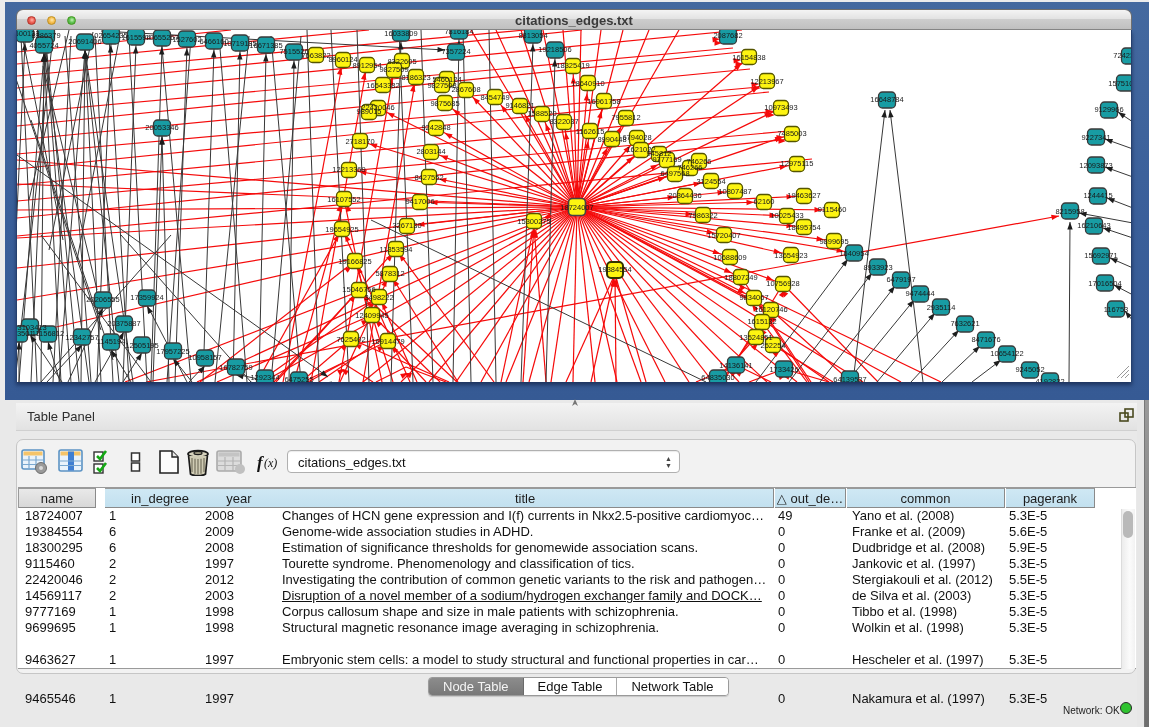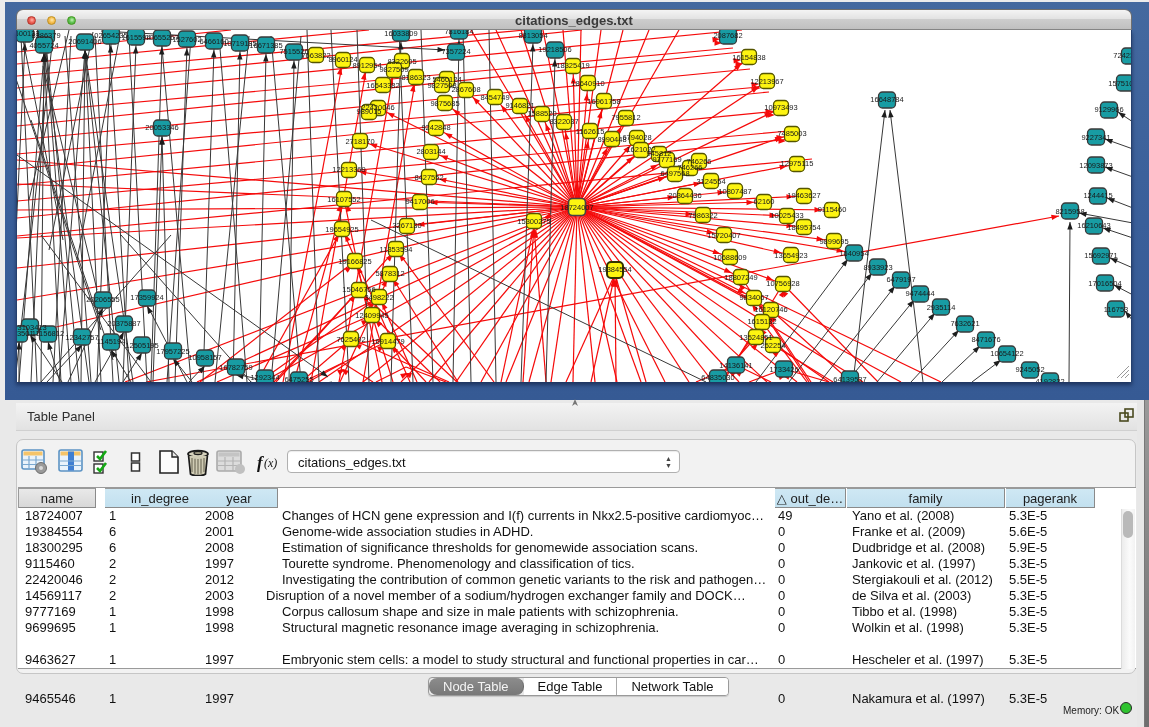--- a/index.html
+++ b/index.html
@@ -59,21 +59,21 @@
   background:linear-gradient(90deg,#ececec,#fbfbfb 60%,#f2f2f2); border-left:1px solid #dcdcdc; }
 #vthumb { position:absolute; left:1105px; top:23px; width:10px; height:27px; background:#b9b9b9;
   border-radius:5px; }
 
 #tabs { position:absolute; left:428px; top:277px; height:19px; display:flex;
   border:1px solid #9a9a9a; border-radius:4px; overflow:hidden;
   box-shadow:0 1px 1px rgba(0,0,0,.15); }
 .tab { font-size:13px; padding:0 14px; line-height:18px; background:#fff; color:#111;
   border-right:1px solid #aaa; }
 .tab.on { background:linear-gradient(180deg,#8c8c8c,#787878); color:#f4f4f4;
-  border-right:1px solid #6a6a6a;border-radius:8px; }
+  border-right:1px solid #6a6a6a; }
 .tab:last-child { border-right:none; }
 
 #status { position:absolute; left:0; top:294px; width:1149px; height:33px; }
 #status .m { position:absolute; left:1063px; top:11px; font-size:10px; color:#222; }
 #gdot { position:absolute; left:1120px; top:8px; width:12px; height:12px; border-radius:50%;
   background:#2fc32f; border:1.5px solid #2a2a2a; }
 
 #rstrip1 { position:absolute; left:1137px; top:400px; width:7px; height:327px; background:#e7e7e7; }
 #rstrip2 { position:absolute; left:1144px; top:400px; width:5px; height:327px;
   background:linear-gradient(180deg,#9a9a9a,#6e6e6e); border-left:1px solid #787878; }
@@ -862,37 +862,38 @@
       <div id="dropdown">
         <div class="txt">citations_edges.txt</div>
         <div class="arr">▲<br>▼</div>
       </div>
     </div>
     <div id="table">
       <div id="thead">
         <div class="th sel" style="left:0;width:77px;">name</div>
         <div class="th" style="left:86px;width:111px;">in_degree</div>
         <div class="th" style="left:182px;width:77px;">year</div>
+        <div class="th" style="left:258px;width:497px;">title</div>
         <div class="th" style="left:756px;width:71px;">△ out_de…</div>
-        <div class="th" style="left:828px;width:158px;">family</div>
+        <div class="th" style="left:828px;width:158px;">common</div>
         <div class="th" style="left:987px;width:89px;">pagerank</div>
       </div>
       <div class="row" style="top:19px;">
           <span style="left:6px;">18724007</span>
           <span style="left:90px;">1</span>
           <span style="left:186px;">2008</span>
           <span style="left:263px;">Changes of HCN gene expression and I(f) currents in Nkx2.5-positive cardiomyoc…</span>
           <span style="left:759px;text-align:right;">49</span>
           <span style="left:833px;">Yano et al. (2008)</span>
           <span style="left:990px;">5.3E-5</span>
         </div>
 <div class="row" style="top:35px;">
           <span style="left:6px;">19384554</span>
           <span style="left:90px;">6</span>
-          <span style="left:186px;">2001</span>
+          <span style="left:186px;">2009</span>
           <span style="left:263px;">Genome-wide association studies in ADHD.</span>
           <span style="left:759px;">0</span>
           <span style="left:833px;">Franke et al. (2009)</span>
           <span style="left:990px;">5.6E-5</span>
         </div>
 <div class="row" style="top:51px;">
           <span style="left:6px;">18300295</span>
           <span style="left:90px;">6</span>
           <span style="left:186px;">2008</span>
           <span style="left:263px;">Estimation of significance thresholds for genomewide association scans.</span>
@@ -915,21 +916,21 @@
           <span style="left:186px;">2012</span>
           <span style="left:263px;">Investigating the contribution of common genetic variants to the risk and pathogen…</span>
           <span style="left:759px;">0</span>
           <span style="left:833px;">Stergiakouli et al. (2012)</span>
           <span style="left:990px;">5.5E-5</span>
         </div>
 <div class="row" style="top:99px;">
           <span style="left:6px;">14569117</span>
           <span style="left:90px;">2</span>
           <span style="left:186px;">2003</span>
-          <span style="left:247px;">Disruption of a novel member of a sodium/hydrogen exchanger family and DOCK…</span>
+          <span style="left:263px;text-decoration:underline;">Disruption of a novel member of a sodium/hydrogen exchanger family and DOCK…</span>
           <span style="left:759px;">0</span>
           <span style="left:833px;">de Silva et al. (2003)</span>
           <span style="left:990px;">5.3E-5</span>
         </div>
 <div class="row" style="top:115px;">
           <span style="left:6px;">9777169</span>
           <span style="left:90px;">1</span>
           <span style="left:186px;">1998</span>
           <span style="left:263px;">Corpus callosum shape and size in male patients with schizophrenia.</span>
           <span style="left:759px;">0</span>
@@ -967,18 +968,18 @@
     </div>
   </div>
 
   <div id="tabs">
     <div class="tab on">Node Table</div>
     <div class="tab">Edge Table</div>
     <div class="tab">Network Table</div>
   </div>
 
   <div id="status">
-    <div class="m">Memory: OK</div>
+    <div class="m">Network: OK</div>
     <div id="gdot"></div>
   </div>
 </div>
 <div id="rstrip1"></div>
 <div id="rstrip2"></div>
 
 </body></html>

